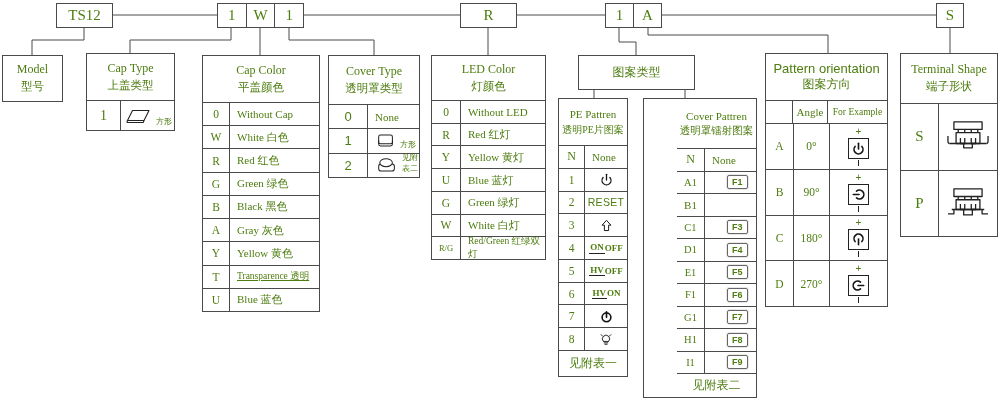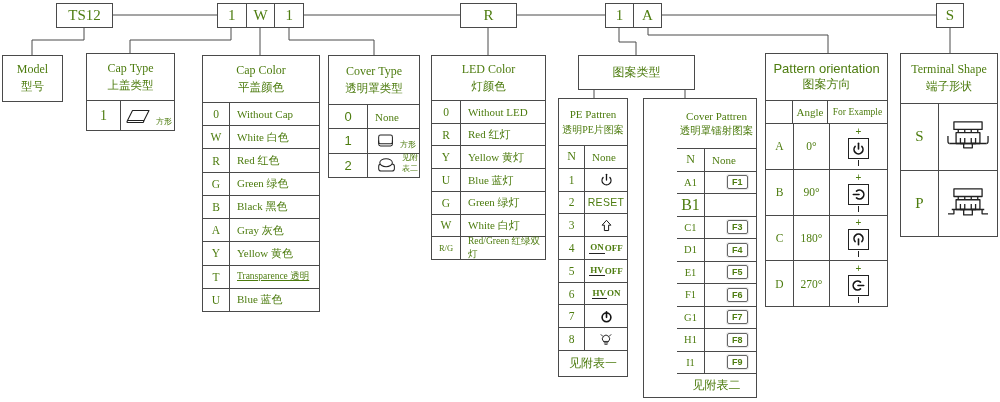--- a/index.html
+++ b/index.html
@@ -344,21 +344,21 @@
           <div class="code" style="width:27px;font-size:12px;">N</div>
           <div class="lbl">None</div>
         </div>
       <div class="row">
           <div class="code" style="width:27px;font-size:10.5px;">A1</div>
           <div class="lbl" style="padding-left:22px;">
             <span class="keycap">F1</span>
           </div>
         </div>
       <div class="row">
-          <div class="code" style="width:27px;font-size:16px;">B1</div>
+          <div class="code" style="width:27px;font-size:11px;">B1</div>
         </div>
       <div class="row">
           <div class="code" style="width:27px;font-size:10.5px;">C1</div>
           <div class="lbl" style="padding-left:22px;">
             <span class="keycap">F3</span>
           </div>
         </div>
       <div class="row">
           <div class="code" style="width:27px;font-size:10.5px;">D1</div>
           <div class="lbl" style="padding-left:22px;">

